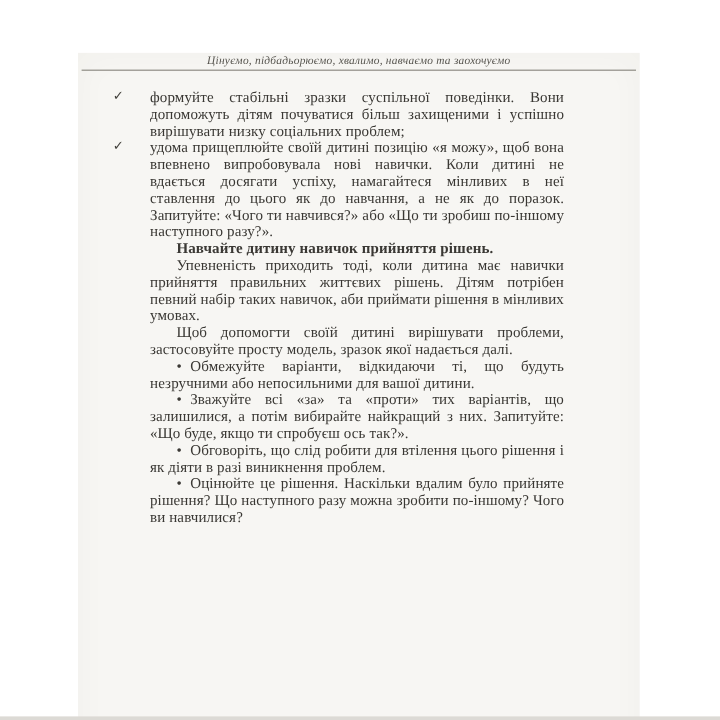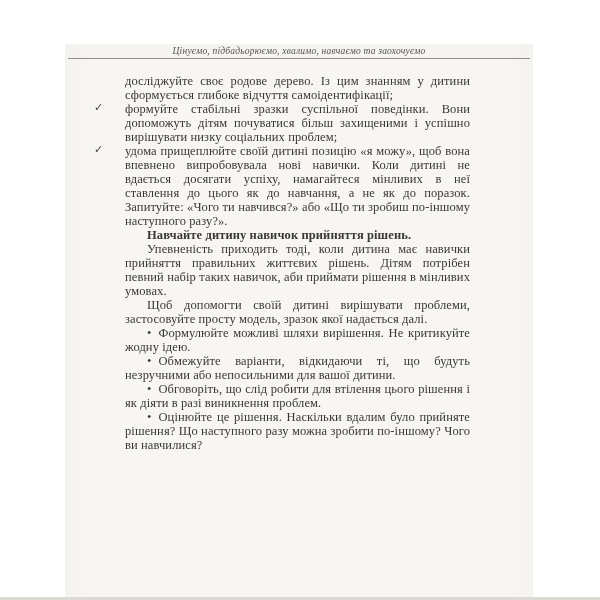--- a/index.html
+++ b/index.html
@@ -100,21 +100,20 @@
 
 <div class="canvas">
   <div class="page">
 
     <div class="running-header">
       <div class="header-title">Цінуємо, підбадьорюємо, хвалимо, навчаємо та заохочуємо</div>
       <div class="header-rule"></div>
     </div>
 
     <div class="content">
-      <p class="cont">досліджуйте своє родове дерево. Із цим знанням у дитини сформується глибоке відчуття самоідентифікації;</p>
 
       <div id="check-list">
   <p class="check-item">
     <span class="check-glyph">✓</span><span class="txt">формуйте стабільні зразки суспільної поведінки. Вони допоможуть дітям почуватися більш захищеними і успішно вирішувати низку соціальних проблем;</span>
   </p>
 
   <p class="check-item">
     <span class="check-glyph">✓</span><span class="txt">удома прищеплюйте своїй дитині позицію «я можу», щоб вона впевнено випробовувала нові навички. Коли дитині не вдається досягати успіху, намагайтеся мінливих в неї ставлення до цього як до навчання, а не як до поразок. Запитуйте: «Чого ти навчився?» або «Що ти зробиш по-іншому наступного разу?».</span>
   </p>
 </div>
@@ -127,28 +126,28 @@
   </p>
 
   <p class="para">
     <span class="txt">Щоб допомогти своїй дитині вирішувати проблеми, застосовуйте просту модель, зразок якої надається далі.</span>
   </p>
 </div>
 
       <div id="bullet-list">
 
 
-  <p class="bullet-item">
-    <span class="bullet-glyph">•</span><span class="txt">Формулюйте можливі шляхи вирішення. Не критикуйте жодну ідею.</span>
-  </p>
 
   <p class="bullet-item">
     <span class="bullet-glyph">•</span><span class="txt">Обмежуйте варіанти, відкидаючи ті, що будуть незручними або непосильними для вашої дитини.</span>
   </p>
 
+  <p class="bullet-item">
+    <span class="bullet-glyph">•</span><span class="txt">Зважуйте всі «за» та «проти» тих варіантів, що залишилися, а потім вибирайте найкращий з них. Запитуйте: «Що буде, якщо ти спробуєш ось так?».</span>
+  </p>
 
   <p class="bullet-item">
     <span class="bullet-glyph">•</span><span class="txt">Обговоріть, що слід робити для втілення цього рішення і як діяти в разі виникнення проблем.</span>
   </p>
 
 
   <p class="bullet-item">
     <span class="bullet-glyph">•</span><span class="txt">Оцінюйте це рішення. Наскільки вдалим було прийняте рішення? Що наступного разу можна зробити по-іншому? Чого ви навчилися?</span>
   </p>
 </div>

